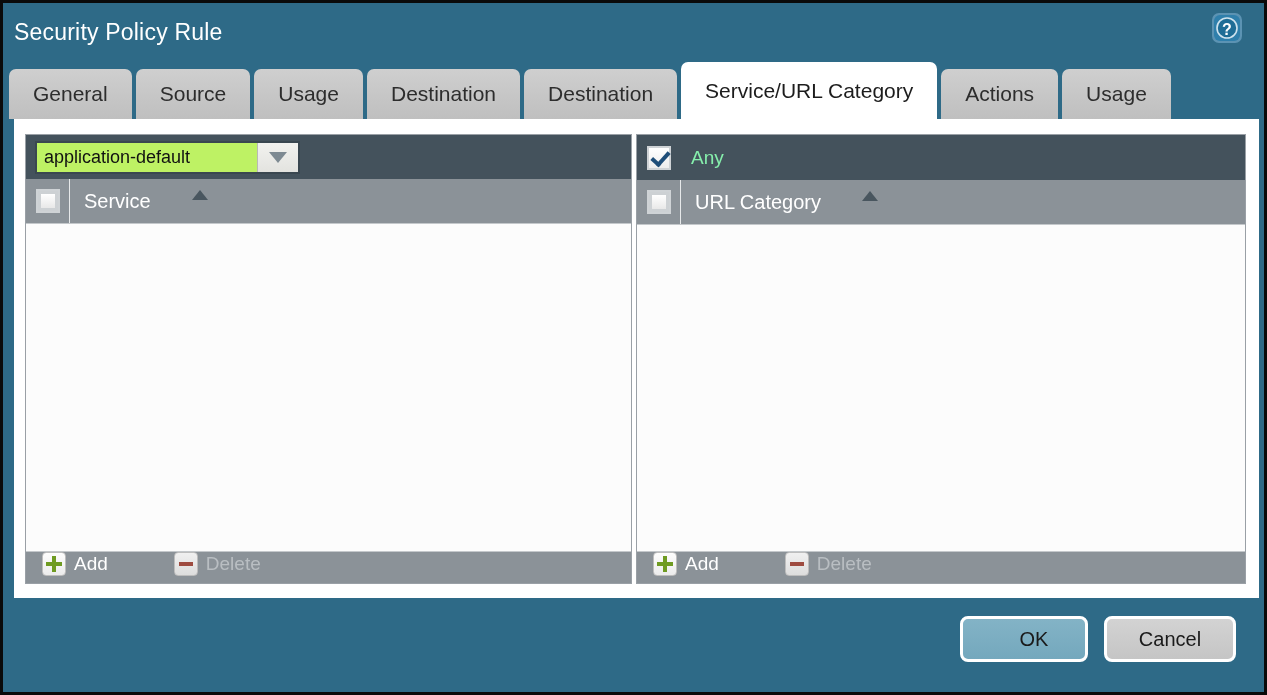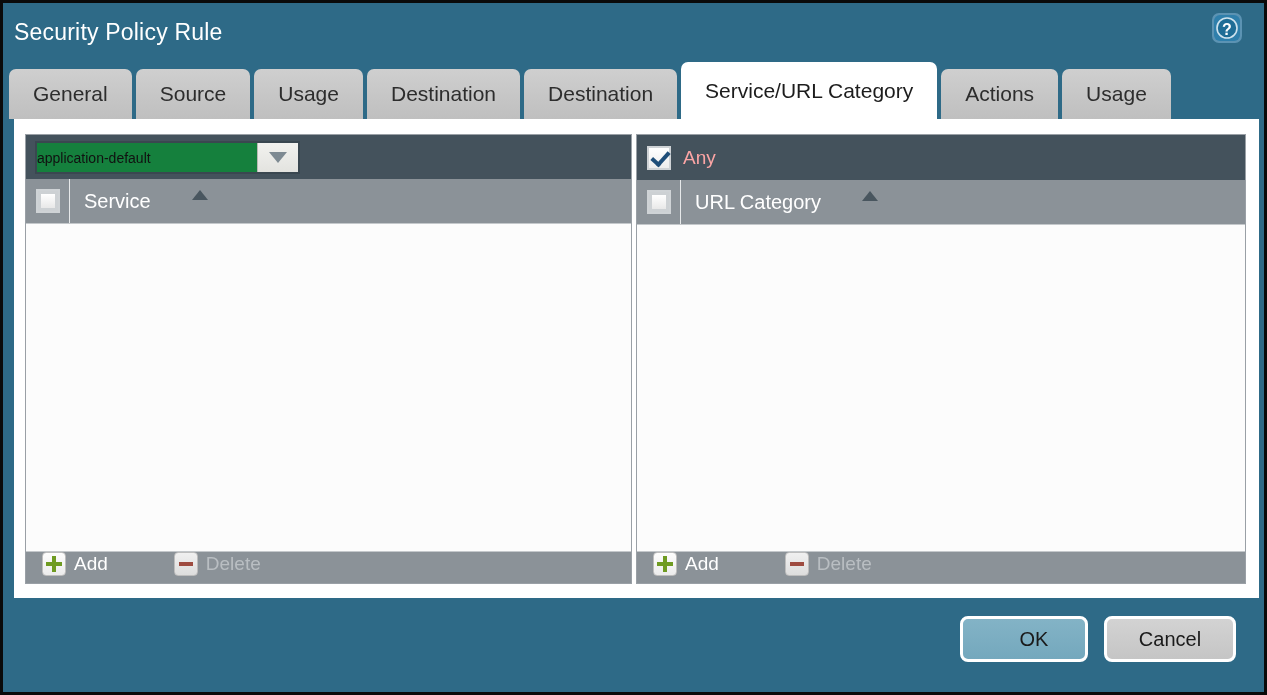--- a/index.html
+++ b/index.html
@@ -120,23 +120,24 @@
     display: flex;
     box-sizing: border-box;
     border: 2px solid #3a4750;
     background: #ffffff;
     cursor: pointer;
   }
   .svc-select .value {
     flex: 1;
     display: flex;
     align-items: center;
-    font-size: 14px;
+    padding-left: 7px;
+    font-size: 18px;
     color: #111;
-    background: #15803d;
+    background: #bef264;
     white-space: nowrap;
     overflow: hidden;
   }
   .svc-select .arrowbtn {
     width: 40px;
     background: linear-gradient(180deg, #f2f2ef 0%, #e3e3df 100%);
     border-left: 1px solid #b9b9b4;
     display: flex;
     align-items: center;
     justify-content: center;
@@ -151,23 +152,23 @@
   .any-row {
     position: absolute;
     left: 0; top: 0;
     height: 45px;
     display: flex;
     align-items: center;
     padding-left: 10px;
     cursor: pointer;
   }
   .any-label {
-    margin-left: 12px;
+    margin-left: 20px;
     font-size: 19px;
-    color: #fca5a5;
+    color: #86efac;
   }
 
   
   .cb {
     width: 24px;
     height: 24px;
     box-sizing: border-box;
     border: 2px solid #cfd3d6;
     background: linear-gradient(180deg, #ffffff 0%, #ededed 100%);
     position: relative;

